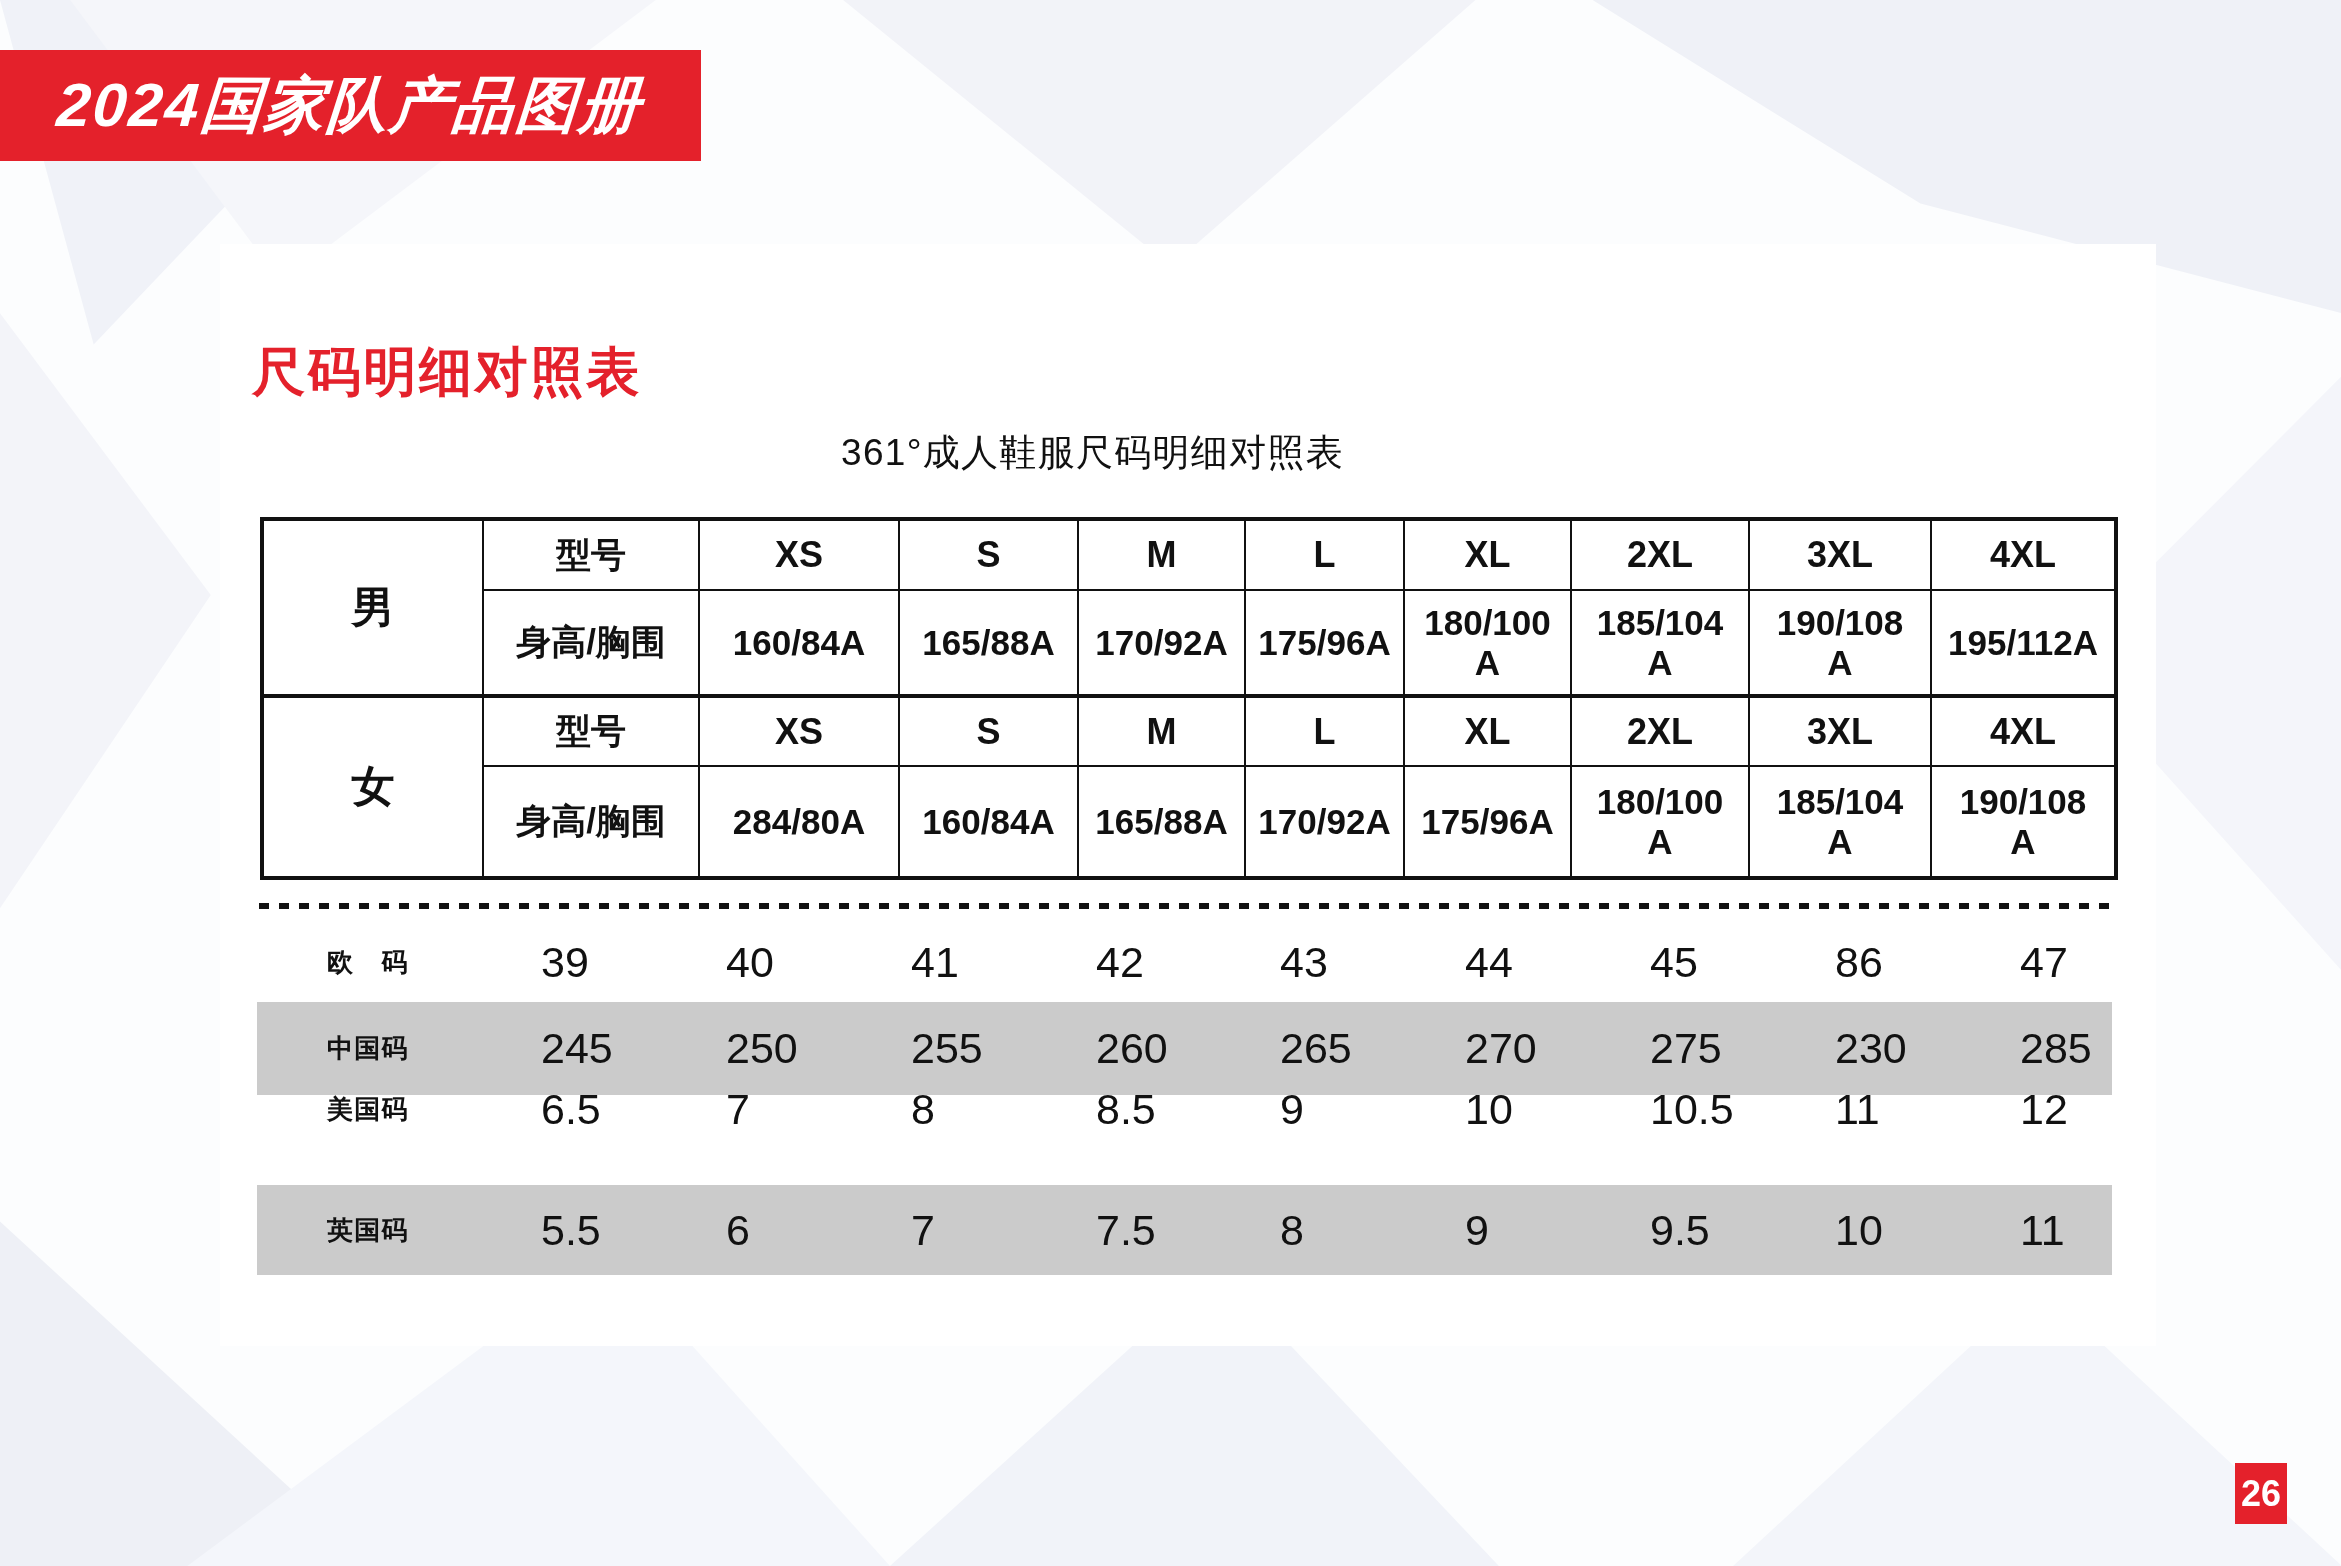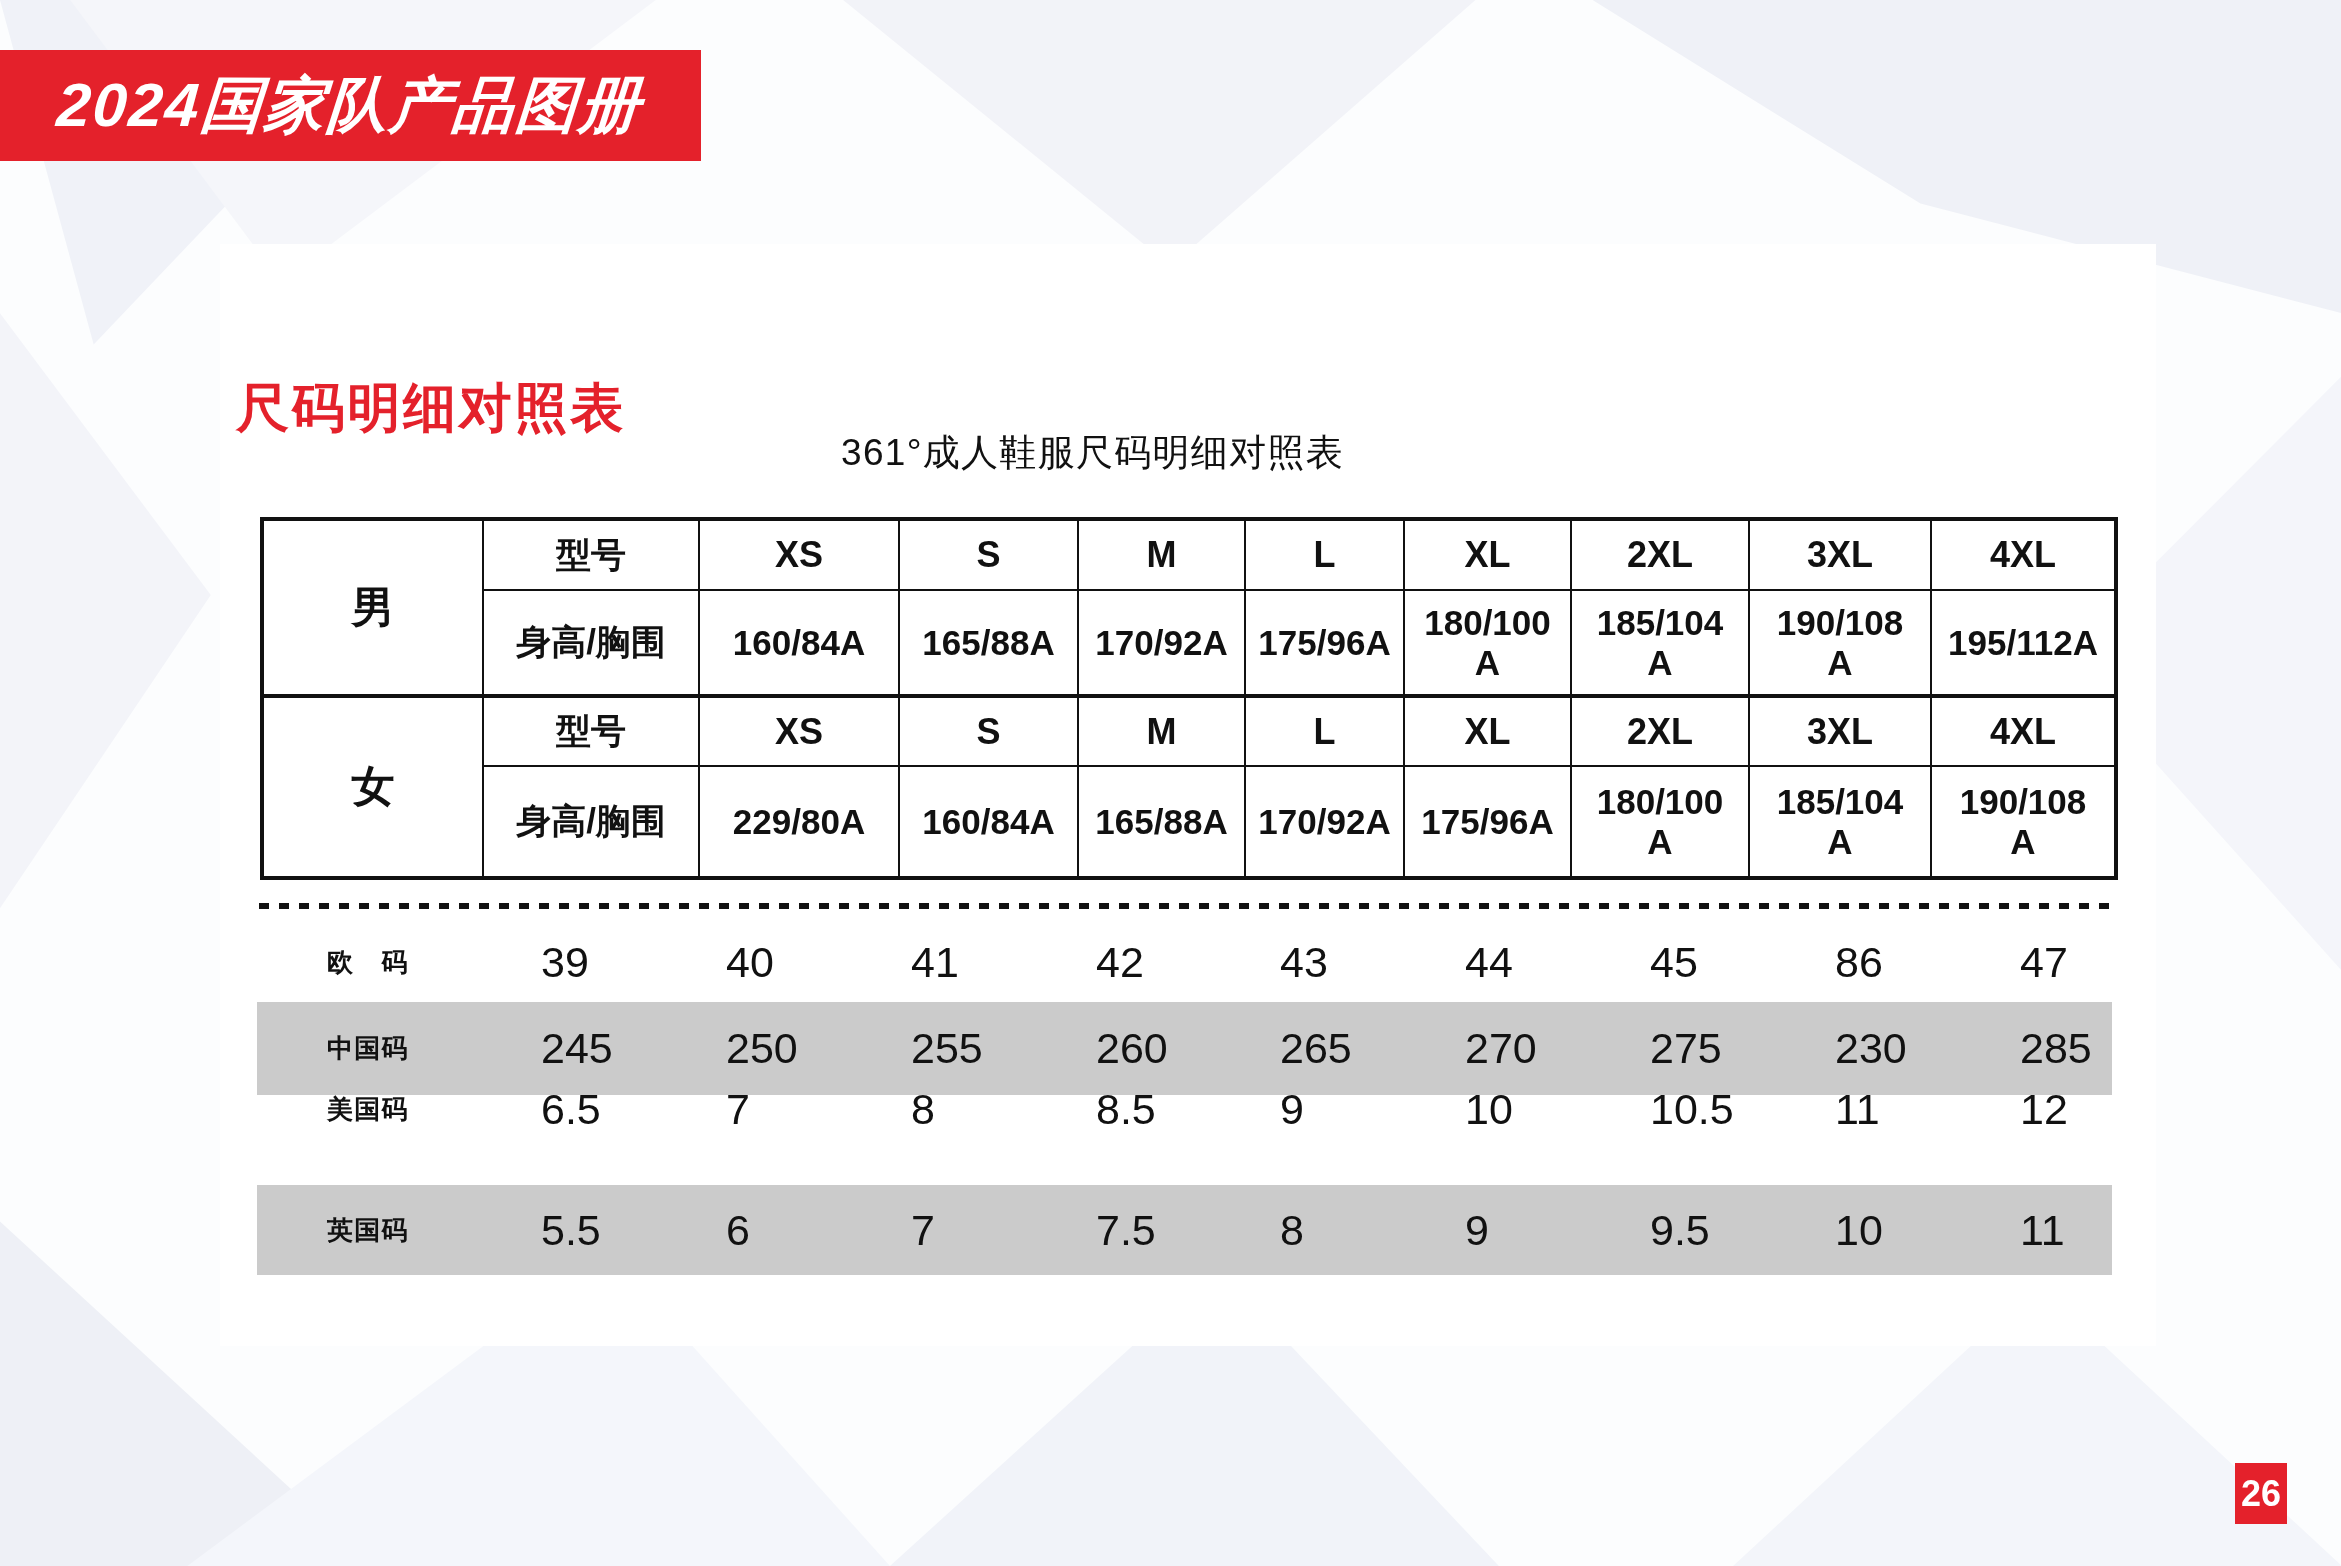--- a/index.html
+++ b/index.html
@@ -39,24 +39,23 @@
     transform: skewX(-4deg);
     white-space: nowrap;
   }
 
   
   .panel {
     position: absolute; left: 220px; top: 244px; width: 1936px; height: 1102px;
     background: #ffffff;
   }
   .heading {
-    position: absolute; left: 16px; top: 93px;
+    position: absolute; left: 32px; top: 93px;
     font-size: 53px; font-weight: 700; color: #e4212b; letter-spacing: 2.7px;
     white-space: nowrap;
-    margin-top: 36px;
   }
   .table-title {
     position: absolute; left: 621px; top: 184px;
     font-size: 37px; font-weight: 400; color: #111; letter-spacing: 1.3px;
     white-space: nowrap;
   }
 
   
   .apparel {
     position: absolute; left: 40px; top: 273px;
@@ -165,21 +164,21 @@
     <div class="cell sizev" style="grid-area:3/3">XS</div>
     <div class="cell sizev" style="grid-area:3/4">S</div>
     <div class="cell sizev" style="grid-area:3/5">M</div>
     <div class="cell sizev" style="grid-area:3/6">L</div>
     <div class="cell sizev" style="grid-area:3/7">XL</div>
     <div class="cell sizev" style="grid-area:3/8">2XL</div>
     <div class="cell sizev" style="grid-area:3/9">3XL</div>
     <div class="cell sizev lastc" style="grid-area:3/10">4XL</div>
 
     <div class="cell rowlab nobb" style="grid-area:4/2">身高/胸围</div>
-    <div class="cell heightv nobb" style="grid-area:4/3">229/80A</div>
+    <div class="cell heightv nobb" style="grid-area:4/3">284/80A</div>
     <div class="cell heightv nobb" style="grid-area:4/4">160/84A</div>
     <div class="cell heightv nobb" style="grid-area:4/5">165/88A</div>
     <div class="cell heightv nobb" style="grid-area:4/6">170/92A</div>
     <div class="cell heightv nobb" style="grid-area:4/7">175/96A</div>
     <div class="cell heightv nobb" style="grid-area:4/8">180/100
 A</div>
     <div class="cell heightv nobb" style="grid-area:4/9">185/104
 A</div>
     <div class="cell heightv nobb lastc" style="grid-area:4/10">190/108
 A</div>

